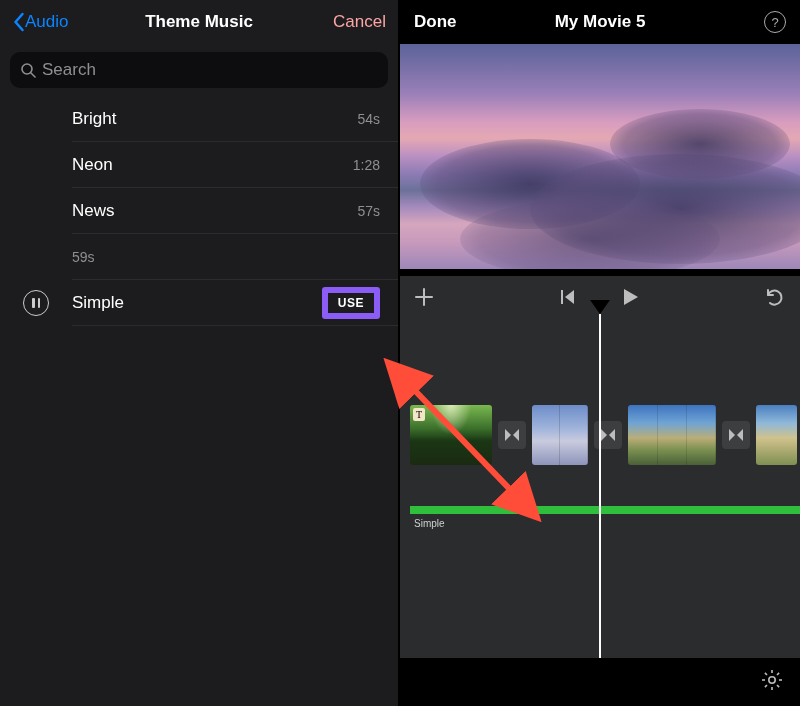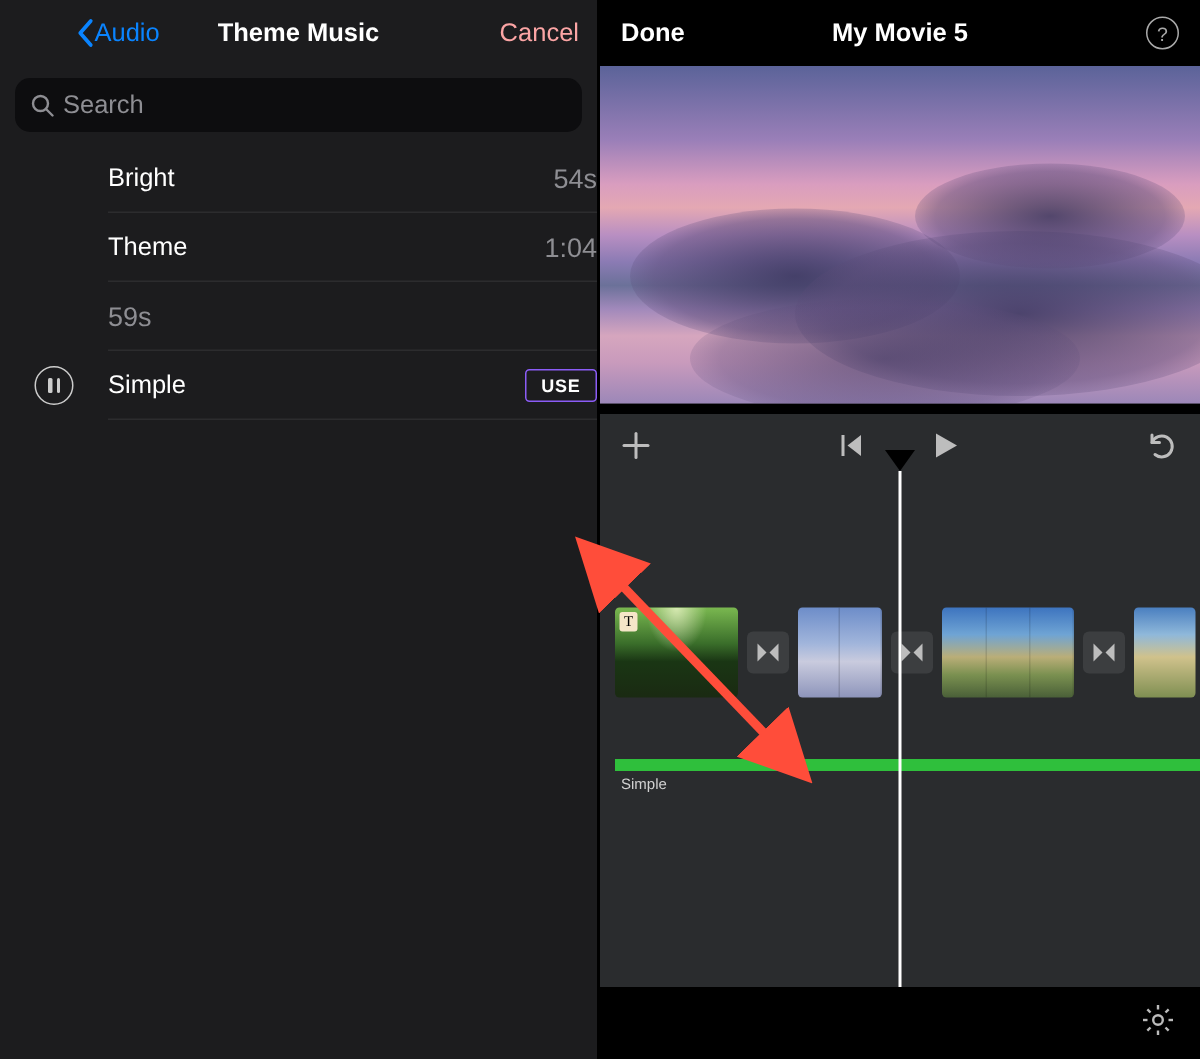--- a/index.html
+++ b/index.html
@@ -17,21 +17,20 @@
     .panel-right { background: #2a2c2e; }
 
     
     .nav-bar {
       height: 44px;
       display: flex;
       align-items: center;
       justify-content: space-between;
       padding: 0 12px;
       background: #1c1c1e;
-      margin-left: 38px;
     }
     .nav-back {
       display: flex;
       align-items: center;
       color: #0a84ff;
       font-size: 17px;
       cursor: pointer;
     }
     .nav-title {
       color: #fff;
@@ -67,20 +66,21 @@
       font-size: 17px;
       width: 100%;
     }
     .search-bar input::placeholder { color: #8e8e93; }
 
     .track-list { }
     .track-row {
       height: 46px;
       display: flex;
       align-items: center;
+      padding-right: 18px;
       position: relative;
       cursor: pointer;
     }
     .track-play-col {
       width: 72px;
       display: flex;
       justify-content: center;
       align-items: center;
     }
     .pause-button {
@@ -95,24 +95,24 @@
     .pause-button span {
       width: 2.5px; height: 10px; background: #ccc; border-radius: 1px;
     }
     .track-name {
       flex: 1;
       color: #fff;
       font-size: 17px;
     }
     .track-duration {
       color: #8e8e93;
-      font-size: 18px;
+      font-size: 14px;
     }
     .use-button {
-      border: 1px solid #8b5cf6;
+      border: 6px solid #8b5cf6;
       color: #fff;
       font-size: 12px;
       letter-spacing: 0.5px;
       font-weight: 600;
       padding: 3px 10px;
       border-radius: 3px;
       cursor: pointer;
     }
     .track-divider {
       position: absolute;
@@ -353,25 +353,31 @@
       <div class="track-row">
         <div class="track-play-col"></div>
         <div class="track-name">Bright</div>
         <div class="track-duration">54s</div>
         <div class="track-divider"></div>
       </div>
 
 
       <div class="track-row">
         <div class="track-play-col"></div>
-        <div class="track-name">Theme</div>
-        <div class="track-duration">1:04</div>
+        <div class="track-name">Neon</div>
+        <div class="track-duration">1:28</div>
         <div class="track-divider"></div>
       </div>
 
+      <div class="track-row">
+        <div class="track-play-col"></div>
+        <div class="track-name">News</div>
+        <div class="track-duration">57s</div>
+        <div class="track-divider"></div>
+      </div>
 
       <div class="track-row">
         <div class="track-play-col"></div>
         <div class="track-duration">59s</div>
         <div class="track-divider"></div>
       </div>
 
       <div class="track-row">
         <div class="track-play-col">
           <div class="pause-button">

